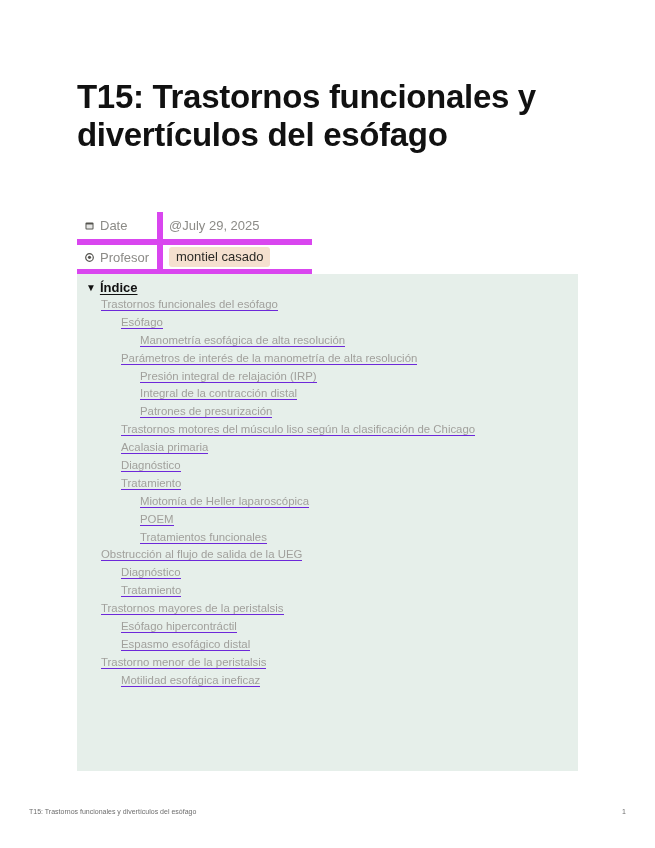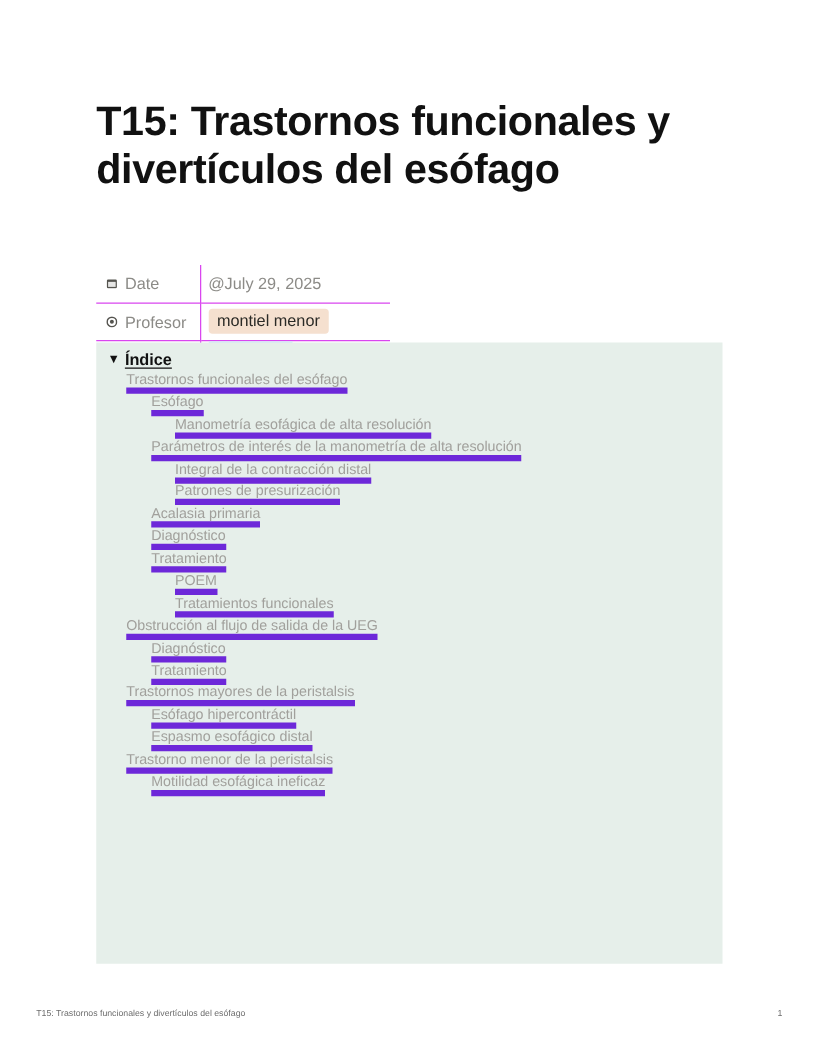--- a/index.html
+++ b/index.html
@@ -31,21 +31,21 @@
     }
     .props {
       position: absolute;
       top: 179px;
       left: 0;
       border-collapse: collapse;
       font-size: 13px;
       margin-top: 33px;
     }
     .props td {
-      border: 1px solid #d946ef;
+      border: 6px solid #d946ef;
       height: 30px;
       vertical-align: middle;
       padding: 0 6px;
     }
     .props tr:first-child td { border-top: none; }
     .props tr:last-child td { border-bottom: none; }
     .props td:first-child { border-left: none; width: 83px; color: #8c8b87; padding-left: 8px; }
     .props td:last-child { border-right: none; width: 152px; }
     .prop-key { display: flex; align-items: center; gap: 6px; }
     .prop-icon {
@@ -86,21 +86,21 @@
     .toggle-head .label { text-decoration: underline; text-underline-offset: 2px; }
     .toc { list-style: none; }
     .toc li {
       font-size: 11.4px;
       color: #a1a09c;
       height: 17.9px;
       line-height: 17px;
       white-space: nowrap;
     }
     .toc li span {
-      border-bottom: 5px solid #6d28d9;
+      border-bottom: 1px solid #6d28d9;
       padding-bottom: 0px;
     }
     .toc li.l0 { padding-left: 15px; }
     .toc li.l1 { padding-left: 35px; }
     .toc li.l2 { padding-left: 54px; }
     .footer-title {
       position: absolute;
       top: 808px;
       left: 29px;
       font-size: 7px;
@@ -145,21 +145,21 @@
           <span class="prop-icon">
             <svg width="9" height="9" viewBox="0 0 9 9">
                   <circle cx="4.5" cy="4.5" r="3.8" fill="none" stroke="#55544f" stroke-width="1.2"></circle>
                   <circle cx="4.5" cy="4.3" r="1.6" fill="#55544f"></circle>
                 </svg>
           </span>
           <span>Profesor</span>
         </div>
       </td>
       <td>
-        <span class="pill-person">montiel menor</span>
+        <span class="pill-person">montiel casado</span>
       </td>
     </tr>
     <tr>
       <td>
         <div class="prop-key">
           <span class="prop-icon">
             <svg width="9" height="9" viewBox="0 0 9 9">
                   <circle cx="4.5" cy="4.5" r="2.6" fill="none" stroke="#77766f" stroke-width="1" stroke-dasharray="1.3 0.9"></circle>
                   <circle cx="4.5" cy="4.5" r="3.9" fill="none" stroke="#77766f" stroke-width="0.6" stroke-dasharray="1 1.4"></circle>
                 </svg>
@@ -177,25 +177,28 @@
   <div class="callout">
     <div class="toggle-head">
       <span class="tri">▼</span>
       <span class="label">Índice</span>
     </div>
     <ul class="toc">
       <li class="l0"><span>Trastornos funcionales del esófago</span></li>
       <li class="l1"><span>Esófago</span></li>
       <li class="l2"><span>Manometría esofágica de alta resolución</span></li>
       <li class="l1"><span>Parámetros de interés de la manometría de alta resolución</span></li>
+      <li class="l2"><span>Presión integral de relajación (IRP)</span></li>
       <li class="l2"><span>Integral de la contracción distal</span></li>
       <li class="l2"><span>Patrones de presurización</span></li>
+      <li class="l1"><span>Trastornos motores del músculo liso según la clasificación de Chicago</span></li>
       <li class="l1"><span>Acalasia primaria</span></li>
       <li class="l1"><span>Diagnóstico</span></li>
       <li class="l1"><span>Tratamiento</span></li>
+      <li class="l2"><span>Miotomía de Heller laparoscópica</span></li>
       <li class="l2"><span>POEM</span></li>
       <li class="l2"><span>Tratamientos funcionales</span></li>
       <li class="l0"><span>Obstrucción al flujo de salida de la UEG</span></li>
       <li class="l1"><span>Diagnóstico</span></li>
       <li class="l1"><span>Tratamiento</span></li>
       <li class="l0"><span>Trastornos mayores de la peristalsis</span></li>
       <li class="l1"><span>Esófago hipercontráctil</span></li>
       <li class="l1"><span>Espasmo esofágico distal</span></li>
       <li class="l0"><span>Trastorno menor de la peristalsis</span></li>
       <li class="l1"><span>Motilidad esofágica ineficaz</span></li>

